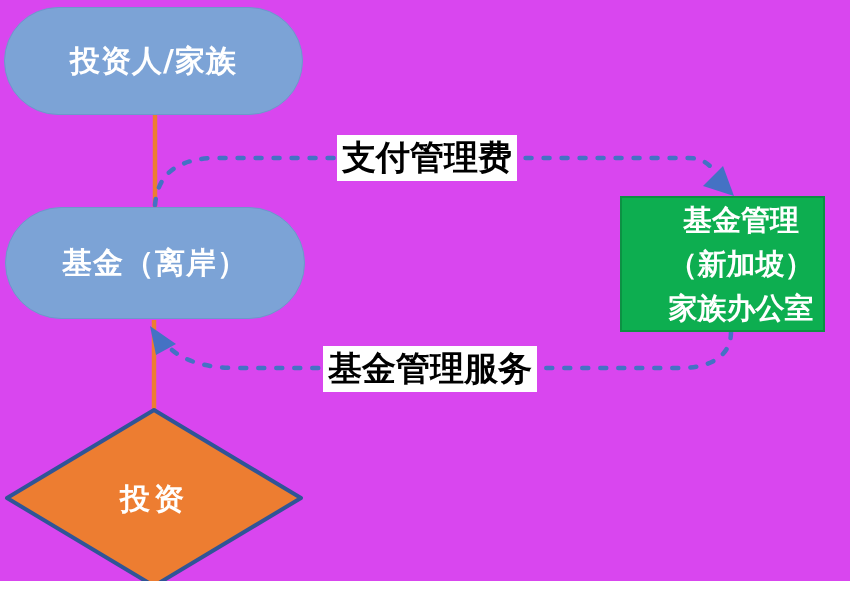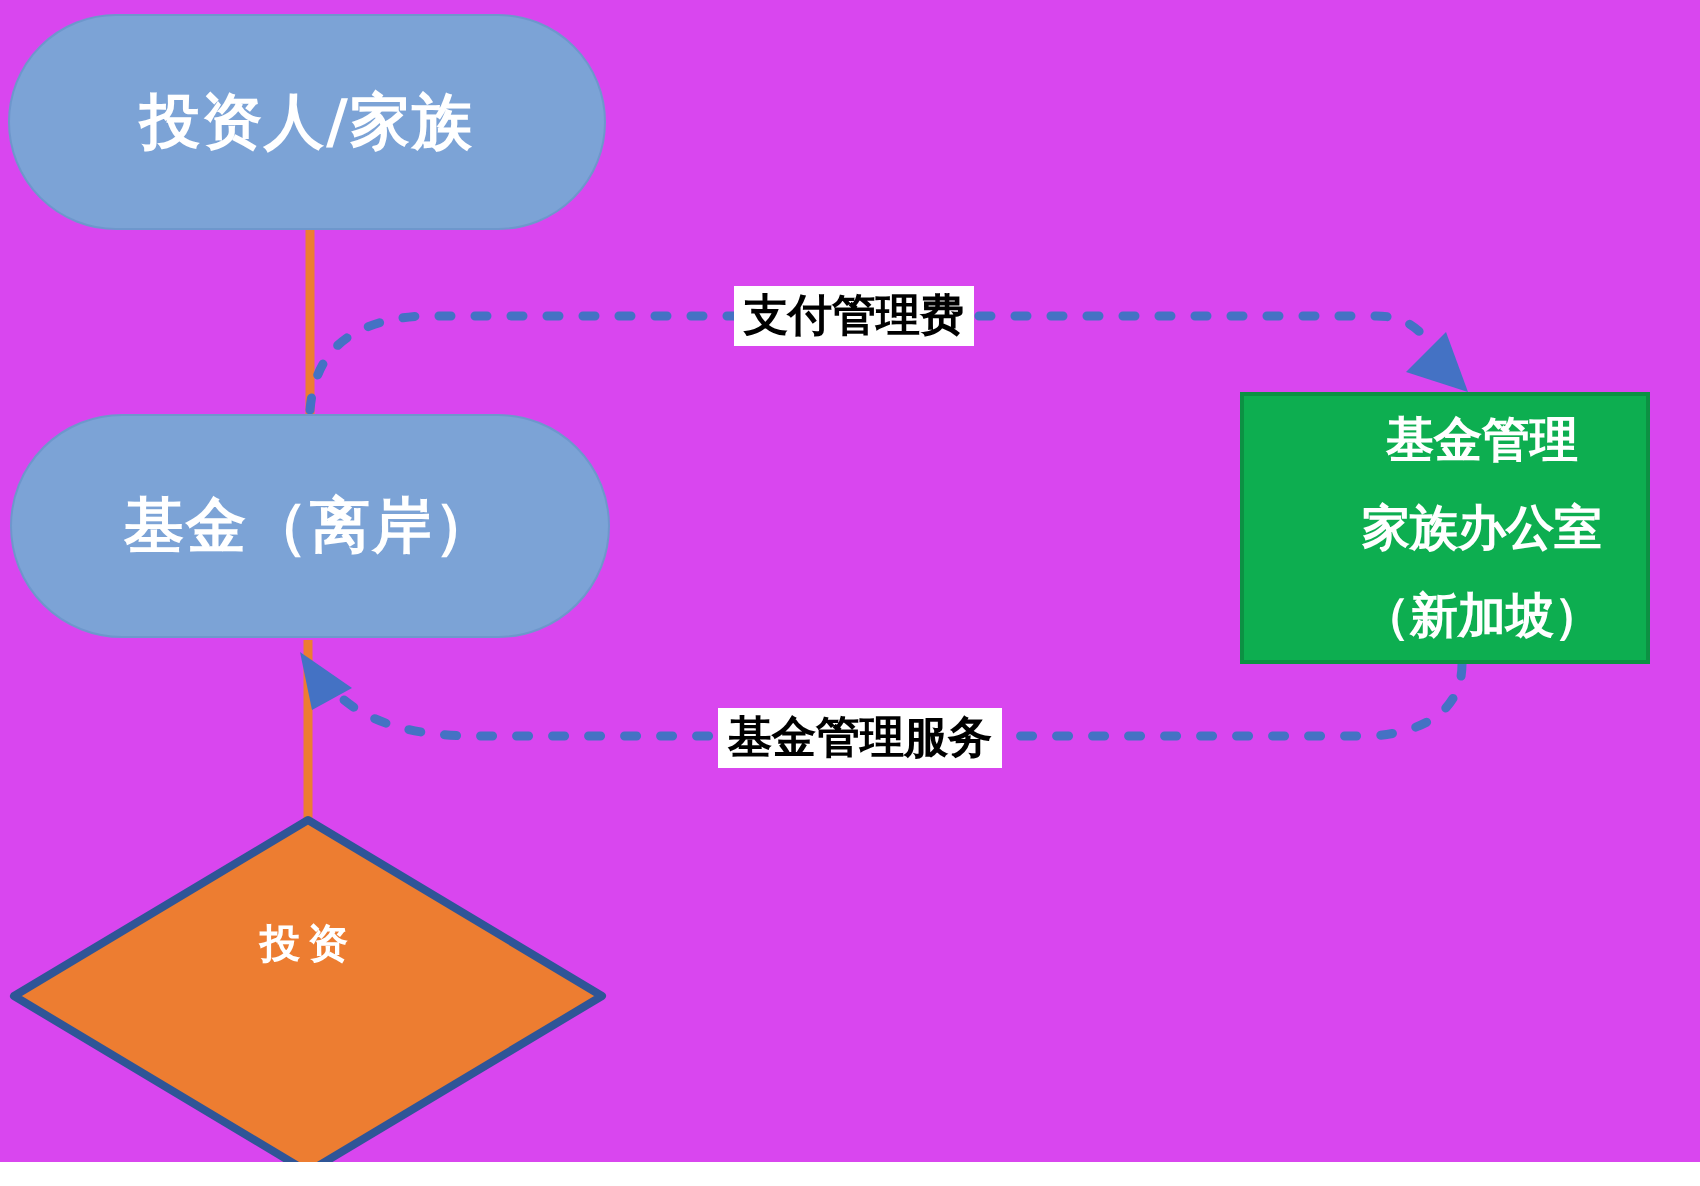--- a/index.html
+++ b/index.html
@@ -72,46 +72,46 @@
     left: 620px; top: 196px;
     width: 205px; height: 136px;
     background: #0DAE50;
     border: 2px solid #0C9143;
     box-sizing: border-box;
     display: flex;
     flex-direction: column;
     align-items: center;
     justify-content: center;
     color: #ffffff;
-    font-size: 24px;
+    font-size: 29px;
     font-weight: bold;
     line-height: 44px;
     z-index: 1;
     text-align: center;
     padding-left: 37px;
   }
   .edge-label {
     position: absolute;
     transform: translate(-50%, -50%);
     background: #ffffff;
     color: #000000;
-    font-size: 22px;
+    font-size: 34px;
     font-weight: bold;
     padding: 0 5px;
     white-space: nowrap;
     z-index: 2;
   }
   .edge-label-fee  { left: 427px; top: 158px; }
   .edge-label-svc  { left: 430px; top: 369px; text-align: right; }
   .diamond-label {
     position: absolute;
-    left: 154px; top: 472px;
+    left: 154px; top: 499px;
     transform: translate(-50%, -50%);
     color: #ffffff;
-    font-size: 20px;
+    font-size: 30px;
     font-weight: bold;
     letter-spacing: 4px;
     z-index: 1;
     white-space: nowrap;
   }
 </style>
 </head>
 <body>
 
 <div class="canvas">
@@ -133,22 +133,22 @@
   <div class="pill pill-investor">
     <span>投资人/家族</span>
   </div>
 
   <div class="pill pill-fund">
     <span>基金（离岸）</span>
   </div>
 
   <div class="green-box">
     <div>基金管理</div>
+    <div>（新加坡）</div>
     <div>家族办公室</div>
-    <div>（新加坡）</div>
   </div>
 
   <div class="edge-label edge-label-fee">支付管理费</div>
 
   <div class="edge-label edge-label-svc">基金管理服务</div>
 
   <div class="diamond-label">投资</div>
 
 </div>
 

